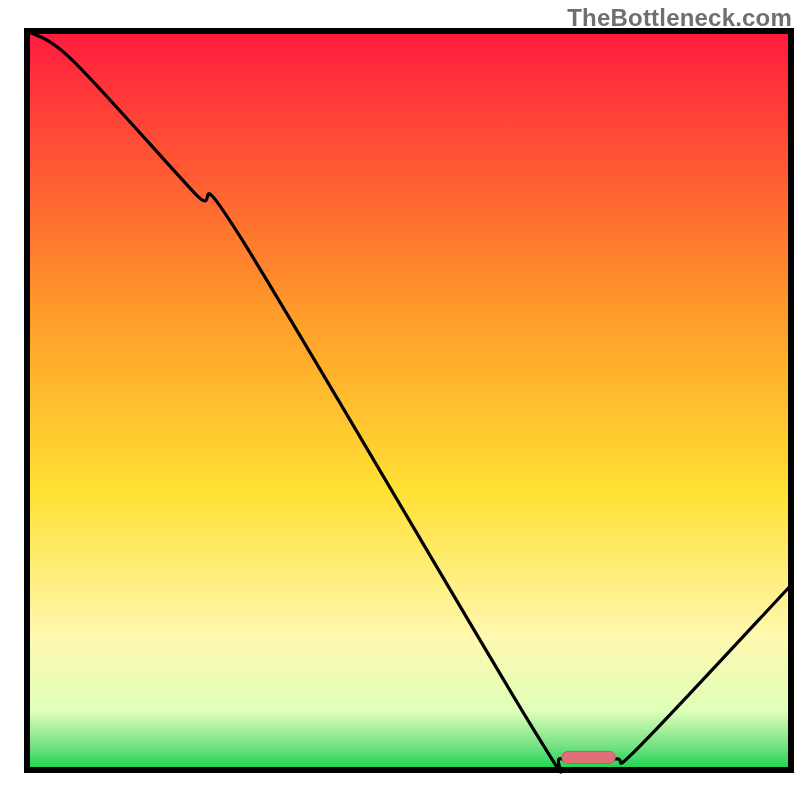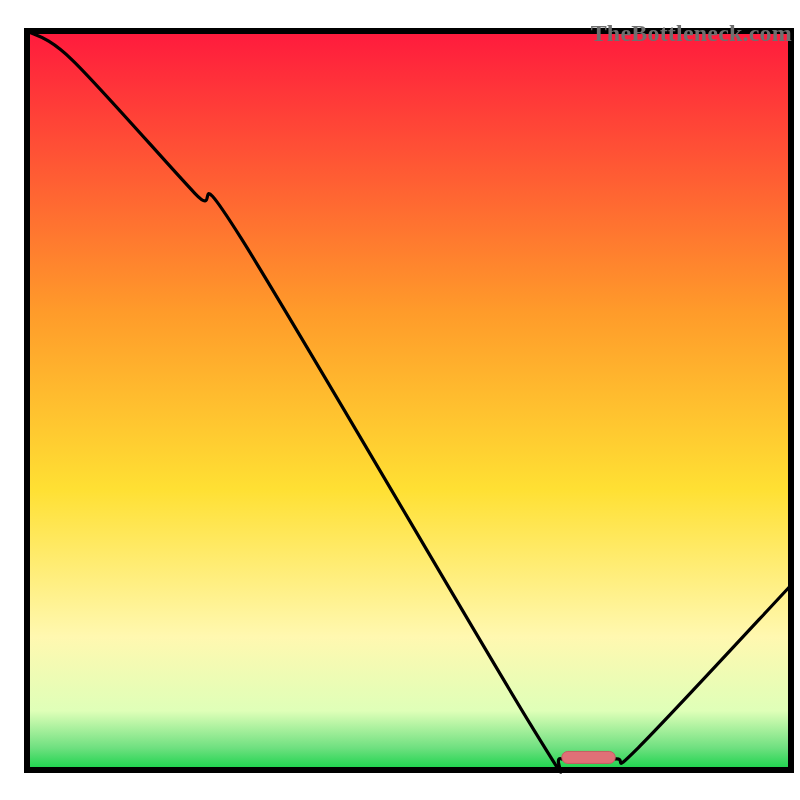--- a/index.html
+++ b/index.html
@@ -10,26 +10,26 @@
     background: #ffffff;
     font-family: Arial, Helvetica, sans-serif;
   }
   .wrap {
     position: relative;
     width: 800px;
     height: 800px;
   }
   .watermark {
     position: absolute;
-    top: 20px;
+    top: 4px;
     right: 8px;
     font-size: 24px;
     font-weight: bold;
     color: #6f6f6f;
-    font-family: Liberation Serif, serif;
+    font-family: Liberation Sans, sans-serif;
     letter-spacing: 0.2px;
   }
   svg { display: block; }
 </style>
 </head>
 <body>
 
 <div class="wrap">
   <div class="watermark">TheBottleneck.com</div>
 

